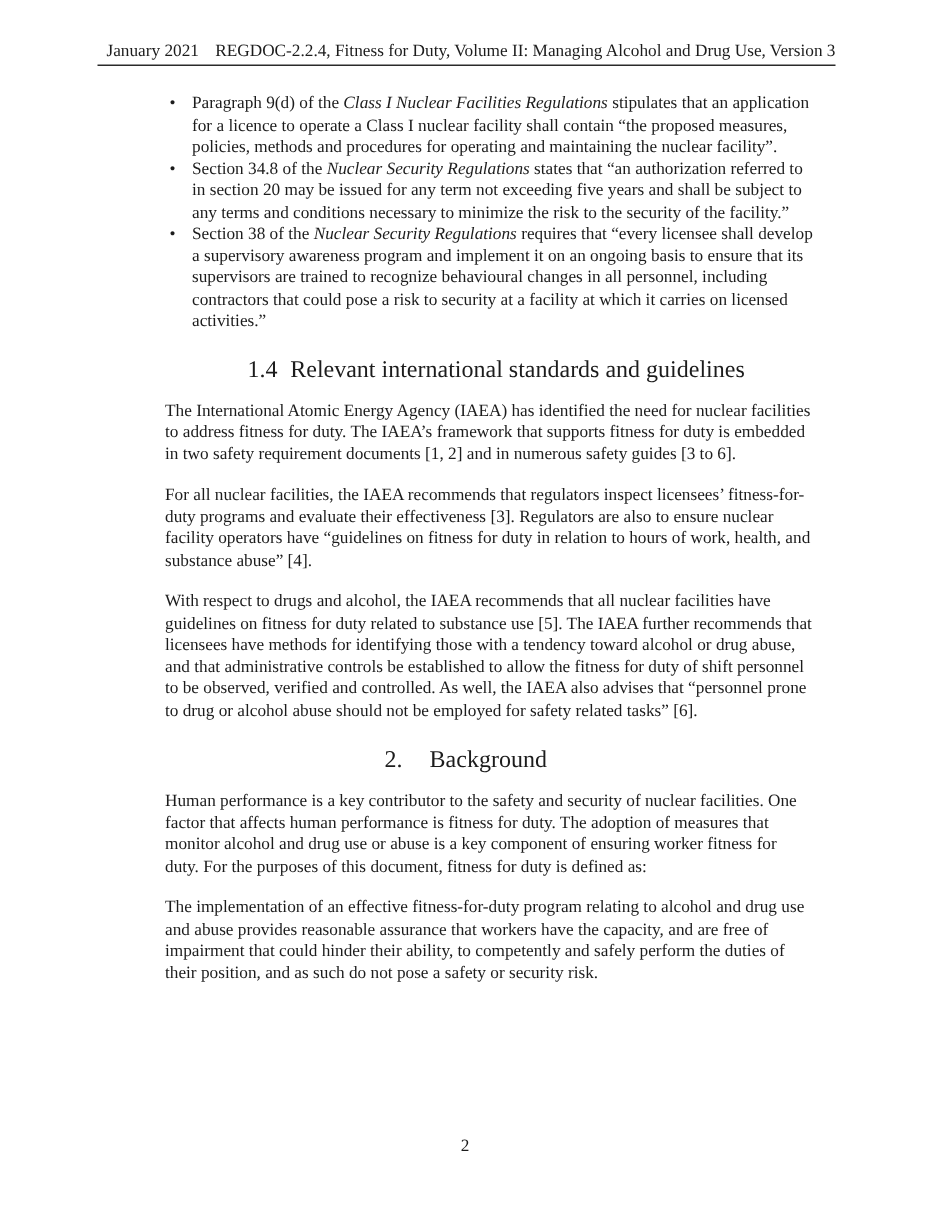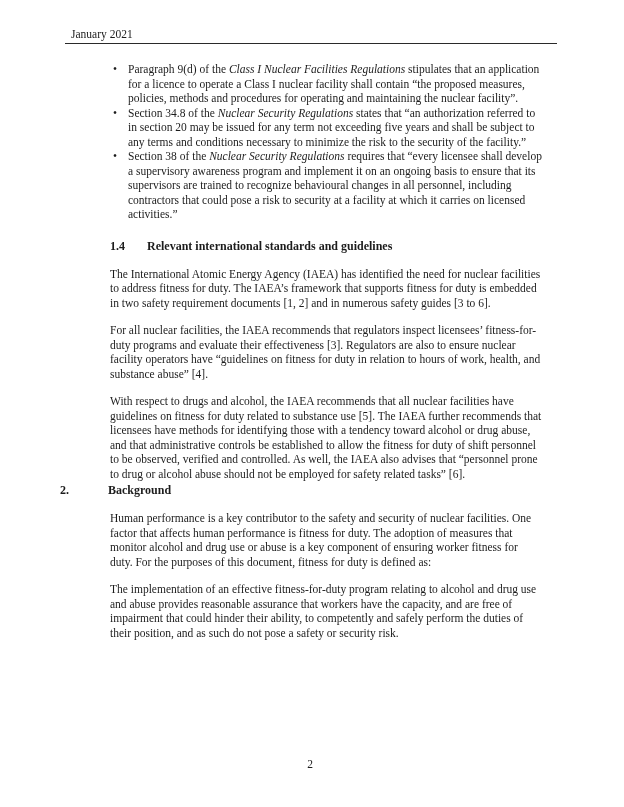--- a/index.html
+++ b/index.html
@@ -47,27 +47,28 @@
     position: relative;
     padding-left: 18px;
   }
   ul.bullets li::before {
     content: "\2022";
     position: absolute;
     left: 3px;
     top: 0;
   }
   .heading {
-    font-weight: bold;
-    font-size: 12px;
+    font-weight: normal;
+    font-size: 16px;
     line-height: 15px;
+    text-align: center;
   }
   .heading.sub { margin-top: 17px; }
   .heading.sub .hnum { display: inline-block; width: 37px; }
-  .heading.top { margin-top: 2px; margin-left: -50px; }
+  .heading.top { margin-top: 18px; margin-left: -50px; }
   .heading.top .hnum { display: inline-block; width: 48px; }
   p.para {
     margin: 13px 0 0 0;
   }
   .quote {
     margin: 13px 0 0 37px;
     width: 330px;
   }
   .footer {
     position: absolute;
@@ -79,20 +80,21 @@
   }
   em { }
 </style>
 </head>
 <body>
 
 <div class="page">
 
   <div class="header">
     <span class="date">January 2021</span>
+    <span class="doc-title">REGDOC-2.2.4, Fitness for Duty, Volume II: Managing Alcohol and Drug Use, Version 3</span>
   </div>
 
   <div class="content">
 
     <ul class="bullets">
       <li><span>Paragraph 9(d) of the </span><em>Class I Nuclear Facilities Regulations</em><span> stipulates that an application for a licence to operate a Class I nuclear facility shall contain “the proposed measures, policies, methods and procedures for operating and maintaining the nuclear facility”.</span></li>
       <li><span>Section 34.8 of the </span><em>Nuclear Security Regulations</em><span> states that “an authorization referred to in section 20 may be issued for any term not exceeding five years and shall be subject to any terms and conditions necessary to minimize the risk to the security of the facility.”</span></li>
       <li><span>Section 38 of the </span><em>Nuclear Security Regulations</em><span> requires that “every licensee shall develop a supervisory awareness program and implement it on an ongoing basis to ensure that its supervisors are trained to recognize behavioural changes in all personnel, including contractors that could pose a risk to security at a facility at which it carries on licensed activities.”</span></li>
     </ul>
 

